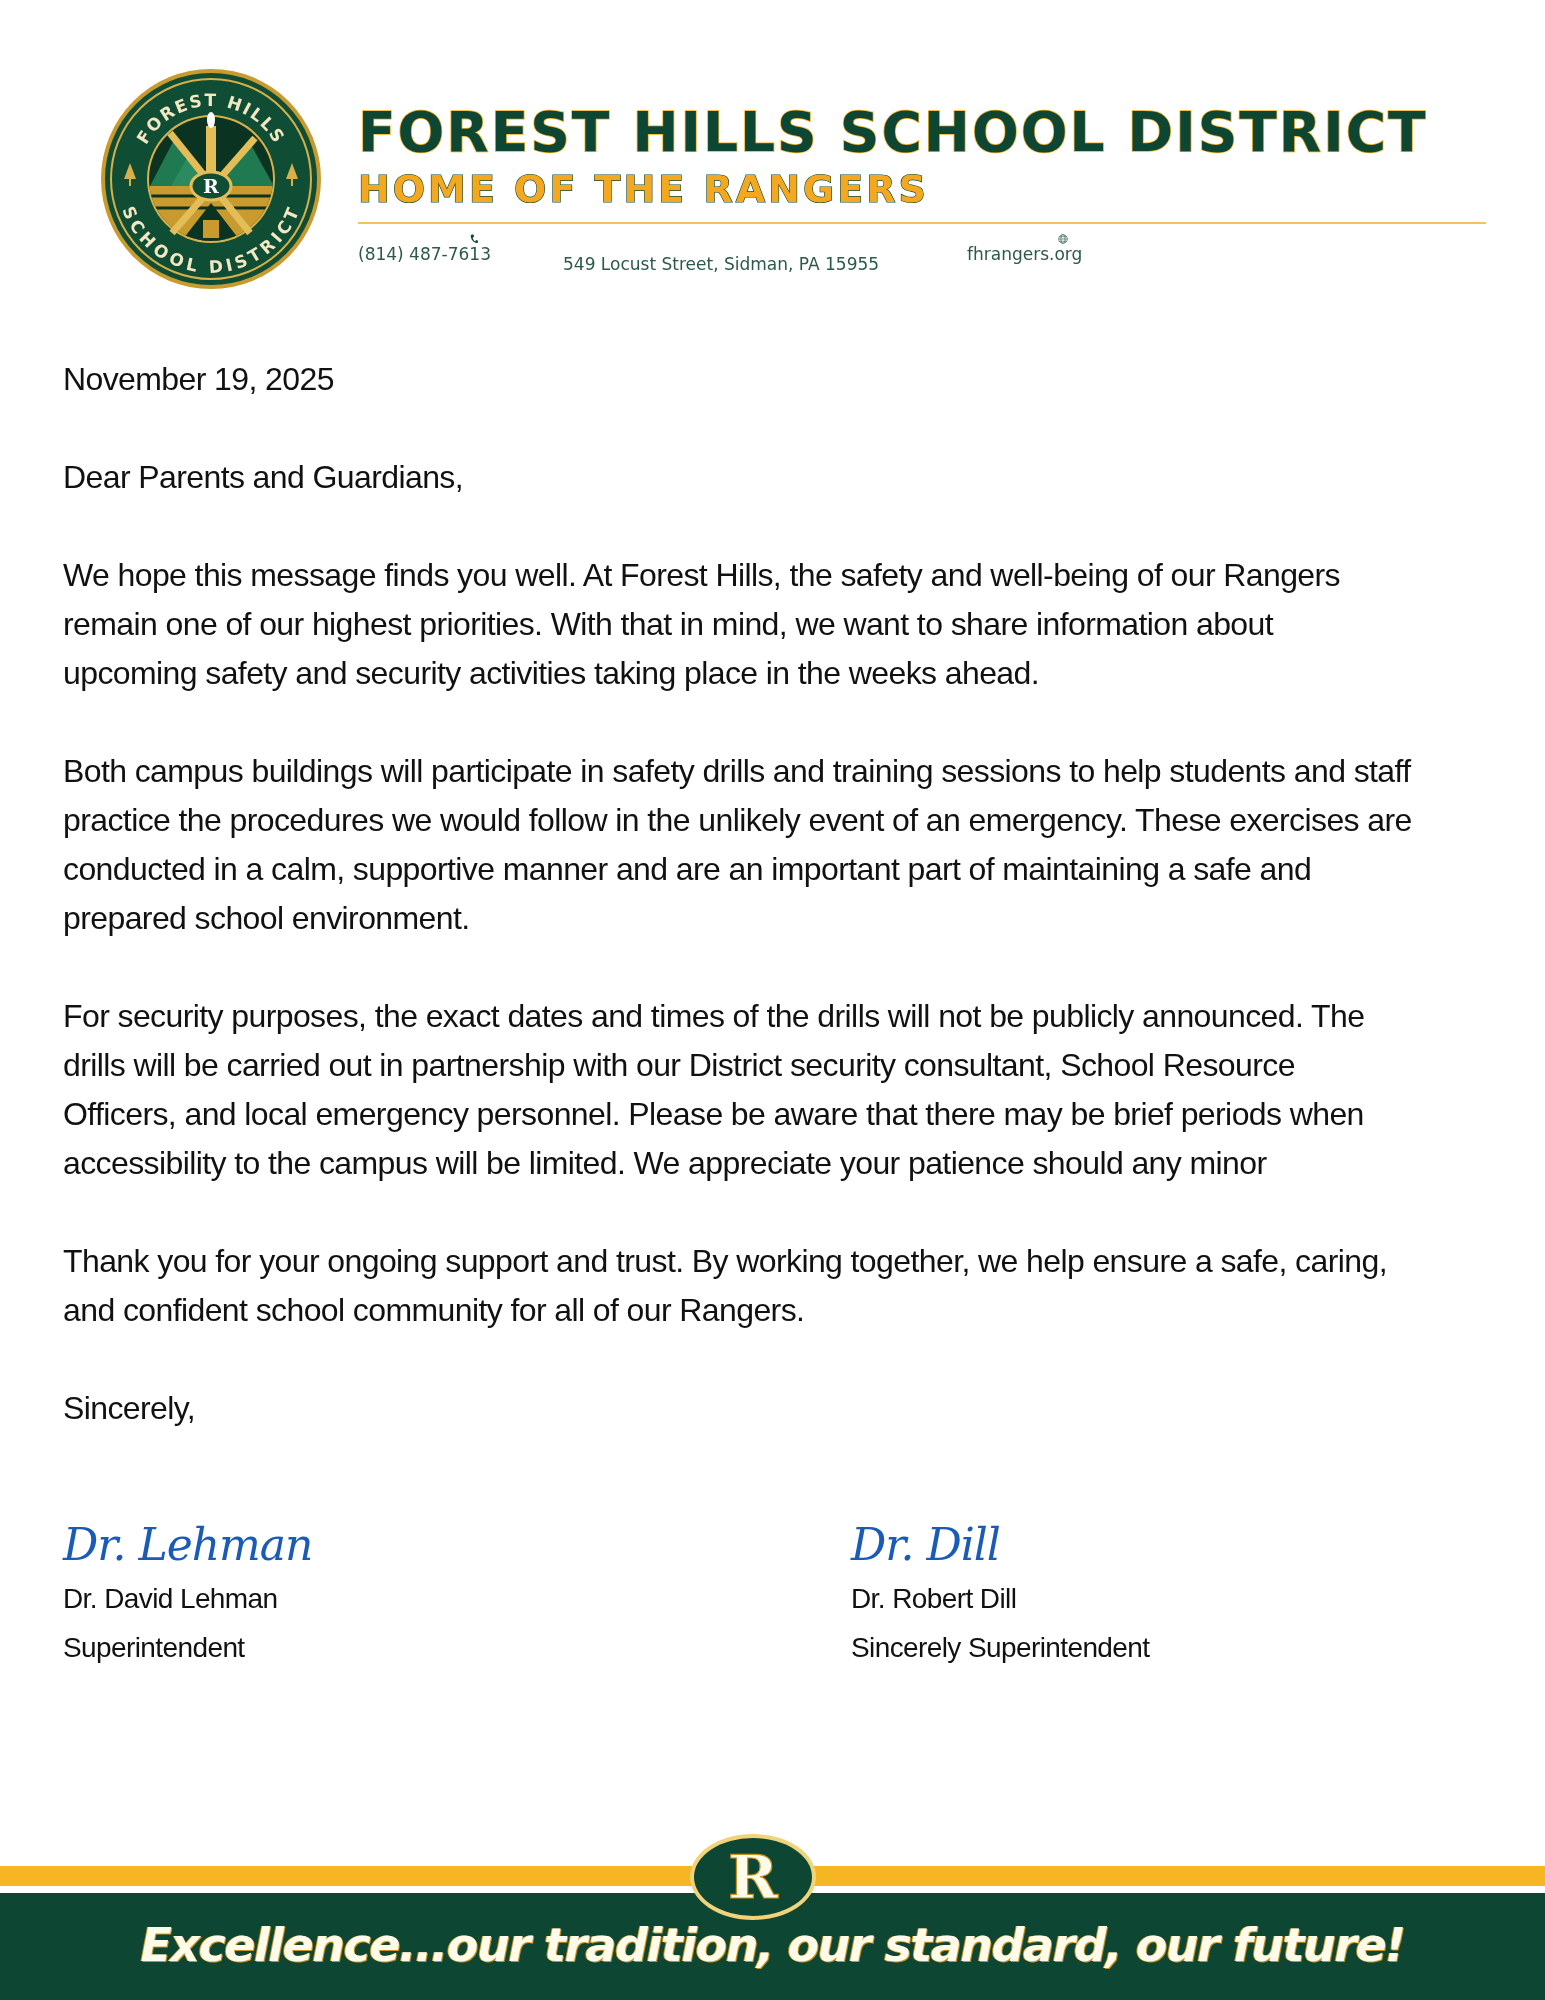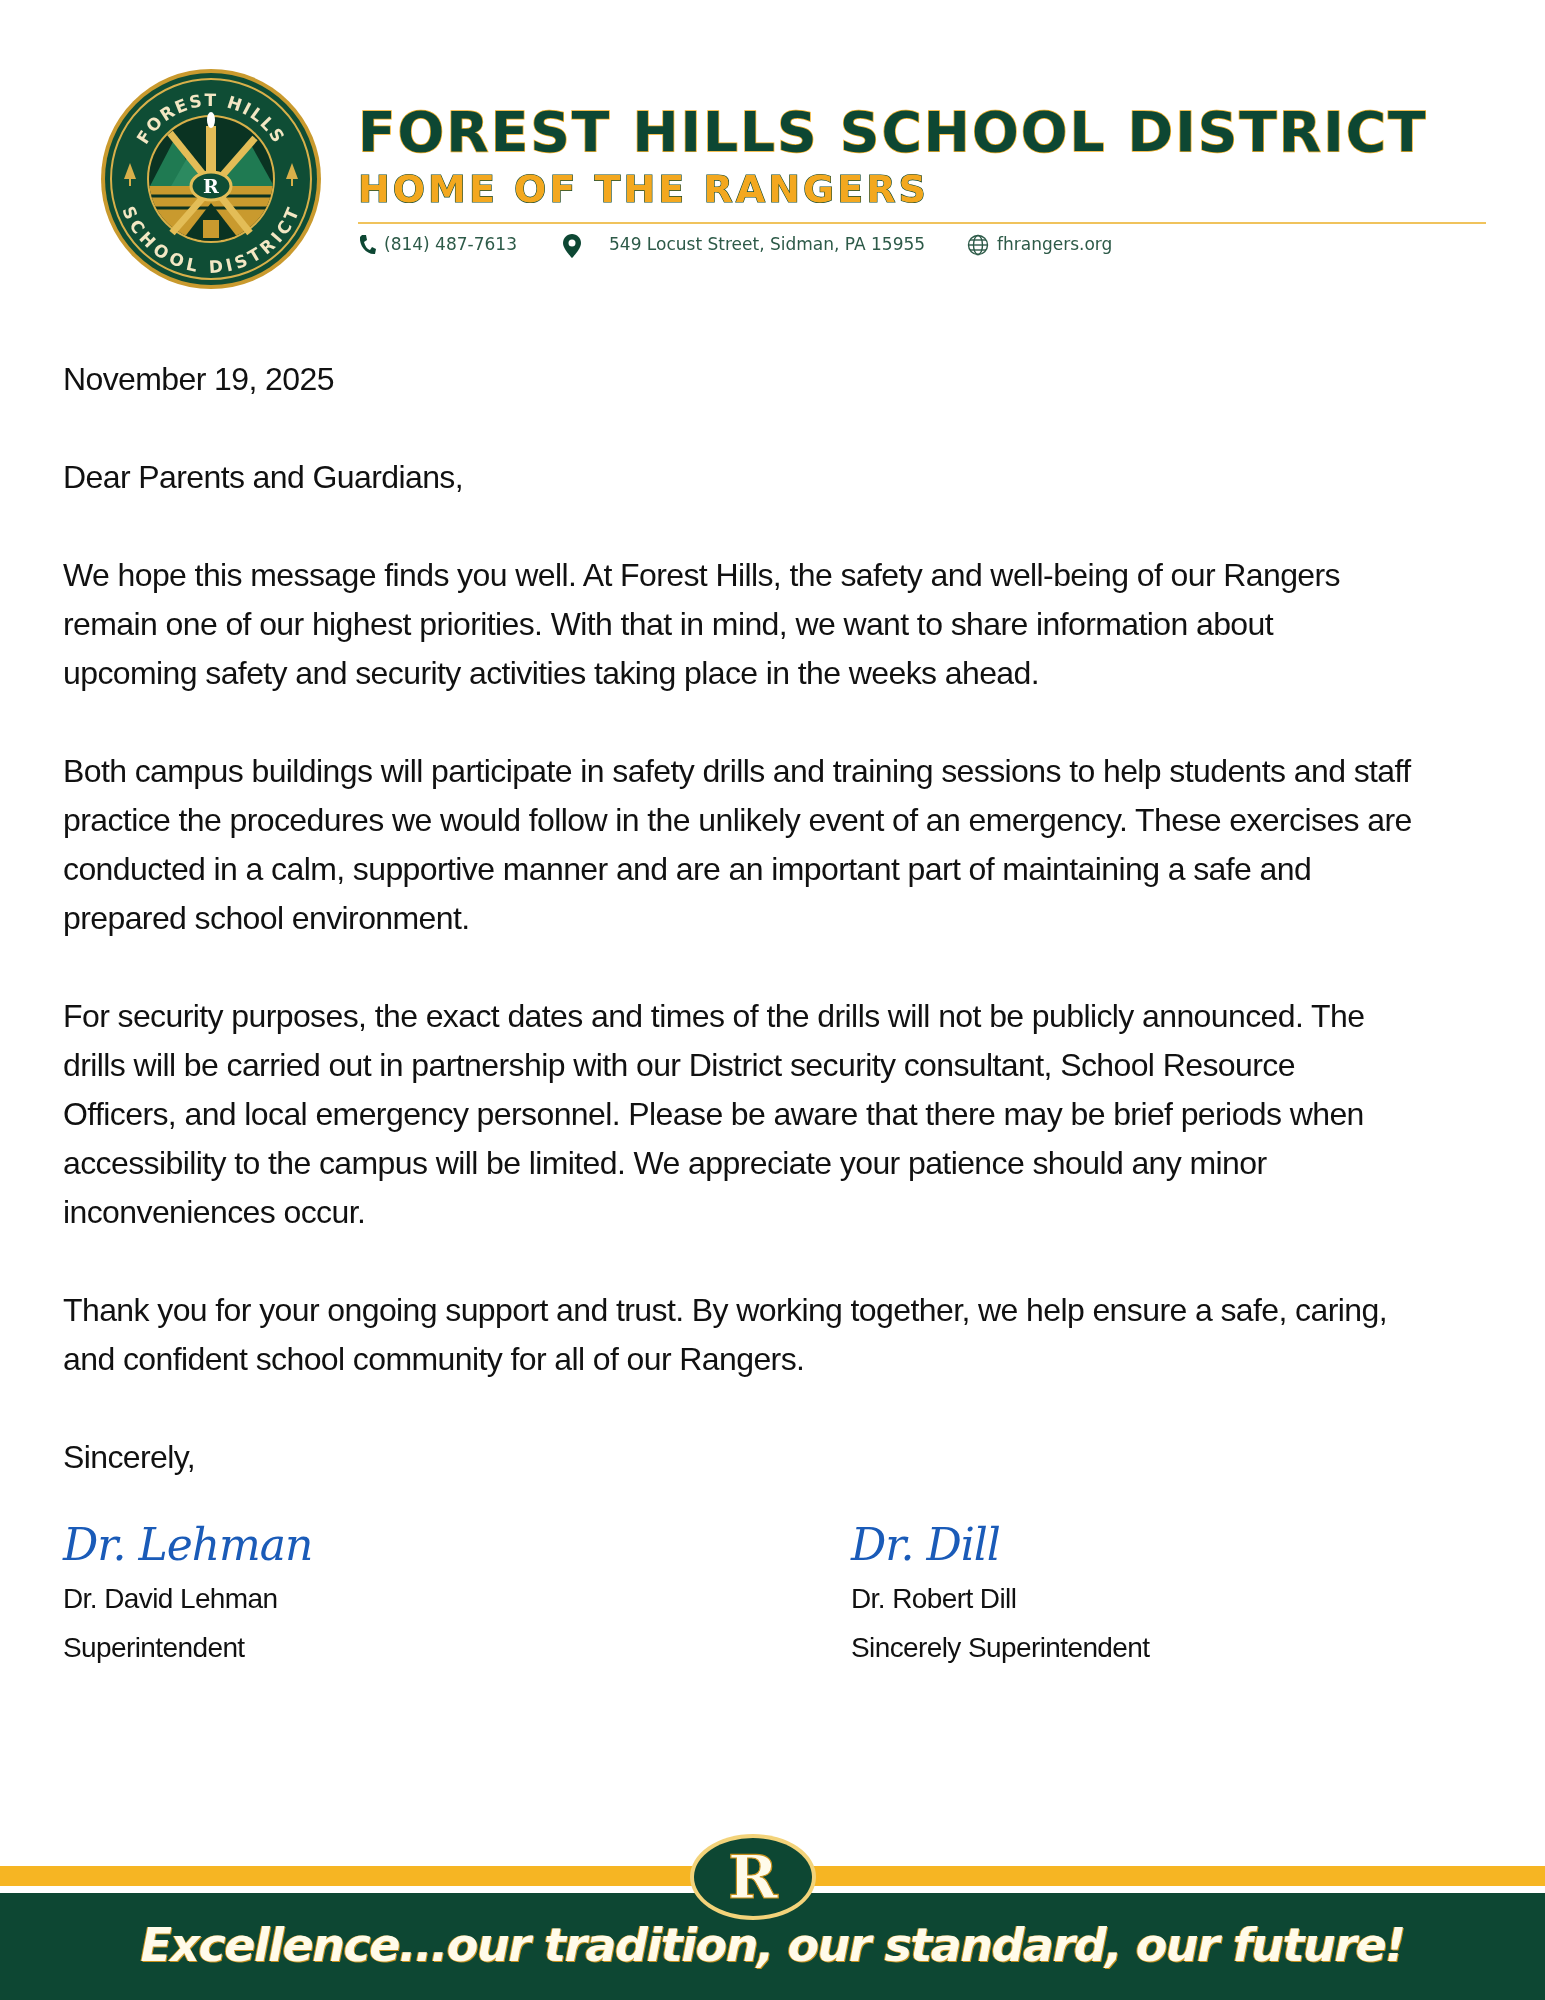--- a/index.html
+++ b/index.html
@@ -11,22 +11,22 @@
   .hdr-title { position: absolute; left: 358px; top: 100px; white-space: nowrap;
     font-family: "DejaVu Sans", sans-serif; font-weight: bold; font-size: 55px;
     letter-spacing: 2px; color: #0d4733;
     -webkit-text-stroke: 1.5px #f3b02a; paint-order: stroke fill;
     text-shadow: 0 0 1px #f3b02a; transform: scaleX(1.0); transform-origin: left; }
   .hdr-sub { position: absolute; left: 358px; top: 167px; white-space: nowrap;
     font-family: "DejaVu Sans", sans-serif; font-weight: bold; font-size: 38px;
     letter-spacing: 3px; color: #f3a81f;
     -webkit-text-stroke: 1.2px #0d4733; paint-order: stroke fill; }
   .hdr-rule { position: absolute; left: 358px; top: 222px; width: 1128px; height: 2px; background: #f0c35c; }
-  .contact { position: absolute; top: 234px; height: 30px; display: flex; align-items: flex-start;
-    font-family: "DejaVu Sans", sans-serif; font-size: 17px; color: #2d5a48; white-space: nowrap; }
+  .contact { position: absolute; top: 234px; height: 30px; display: flex; align-items: flex-end;
+    font-family: "DejaVu Sans", sans-serif; font-size: 17px; color: #2d5a48; white-space: nowrap; flex-direction: column; }
   .contact svg { margin-right: 8px; }
   .c-phone { left: 358px; }
   .c-addr  { left: 563px; gap: 20px; }
   .c-web   { left: 967px; }
 
   
   .letter { position: absolute; left: 63px; top: 355px; width: 1430px;
     font-family: "Liberation Sans", sans-serif; font-size: 32px; color: #111;
     letter-spacing: -0.6px; }
   .line { height: 49px; line-height: 49px; white-space: nowrap; }
@@ -148,21 +148,20 @@
     <div class="line">conducted in a calm, supportive manner and are an important part of maintaining a safe and</div>
     <div class="line">prepared school environment.</div>
   </div>
   <div class="gap"></div>
 
   <div>
     <div class="line">For security purposes, the exact dates and times of the drills will not be publicly announced. The</div>
     <div class="line">drills will be carried out in partnership with our District security consultant, School Resource</div>
     <div class="line">Officers, and local emergency personnel. Please be aware that there may be brief periods when</div>
     <div class="line">accessibility to the campus will be limited. We appreciate your patience should any minor</div>
-    <div class="line">inconveniences occur.</div>
   </div>
   <div class="gap"></div>
 
   <div>
     <div class="line">Thank you for your ongoing support and trust. By working together, we help ensure a safe, caring,</div>
     <div class="line">and confident school community for all of our Rangers.</div>
   </div>
   <div class="gap"></div>
 
   <div class="line">Sincerely,</div>

